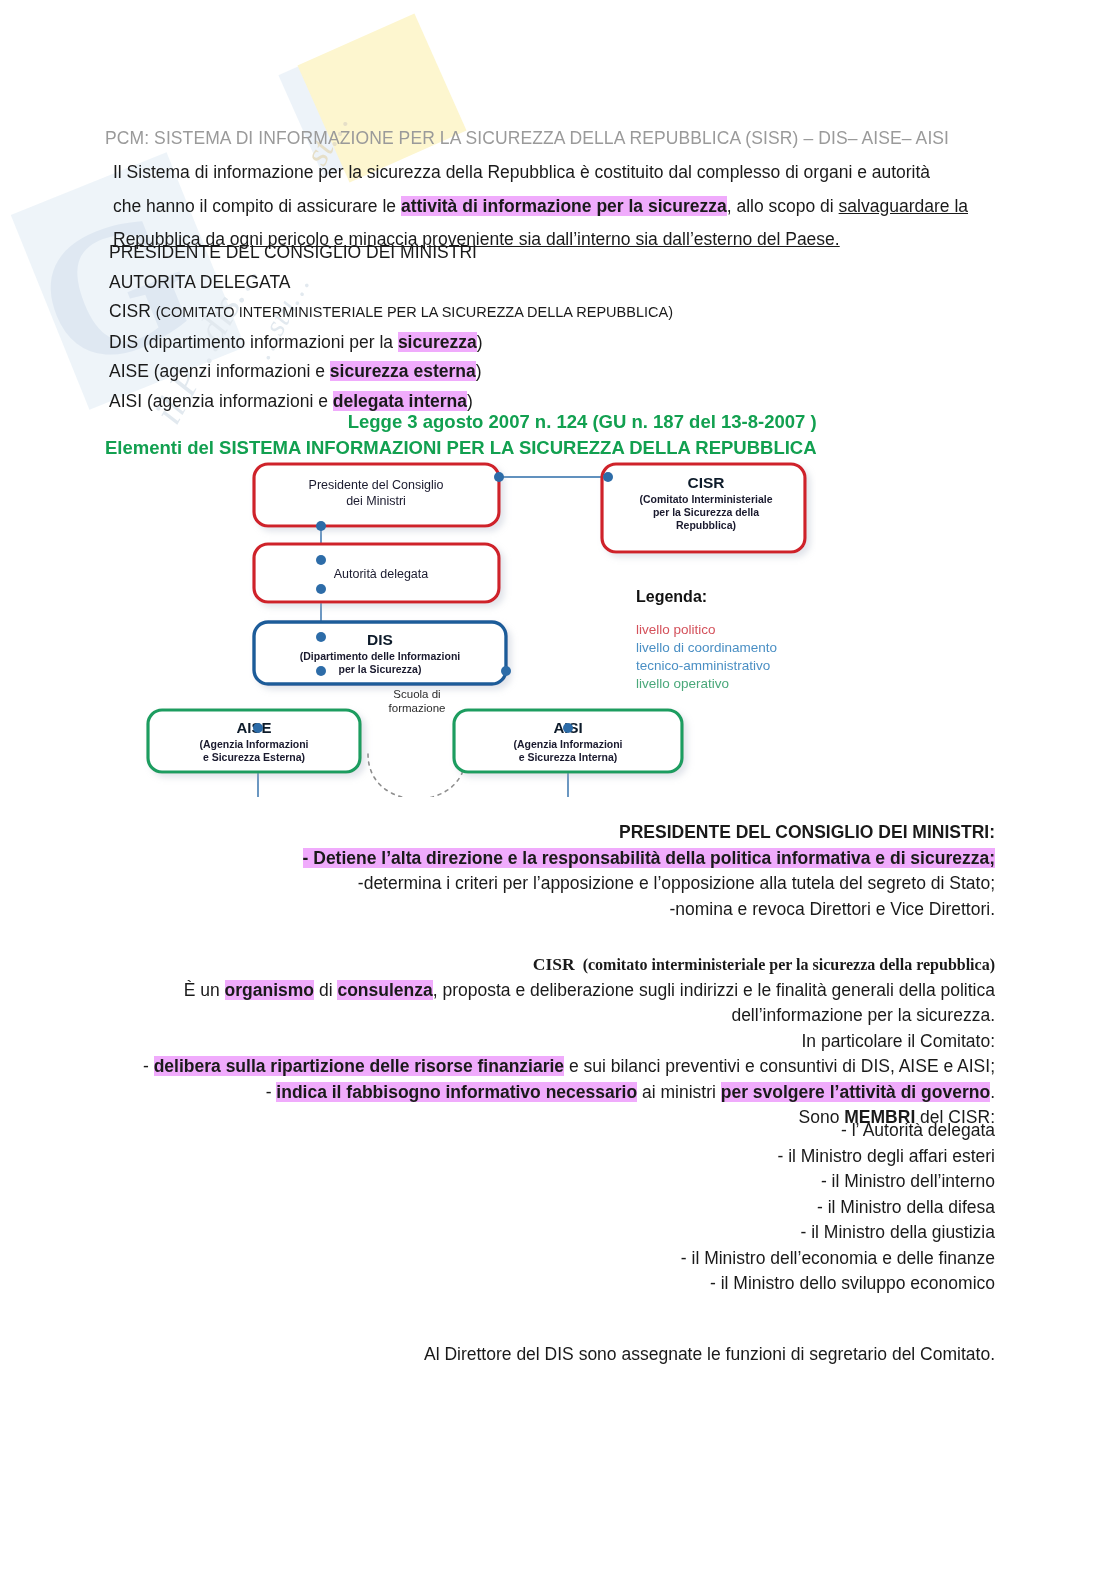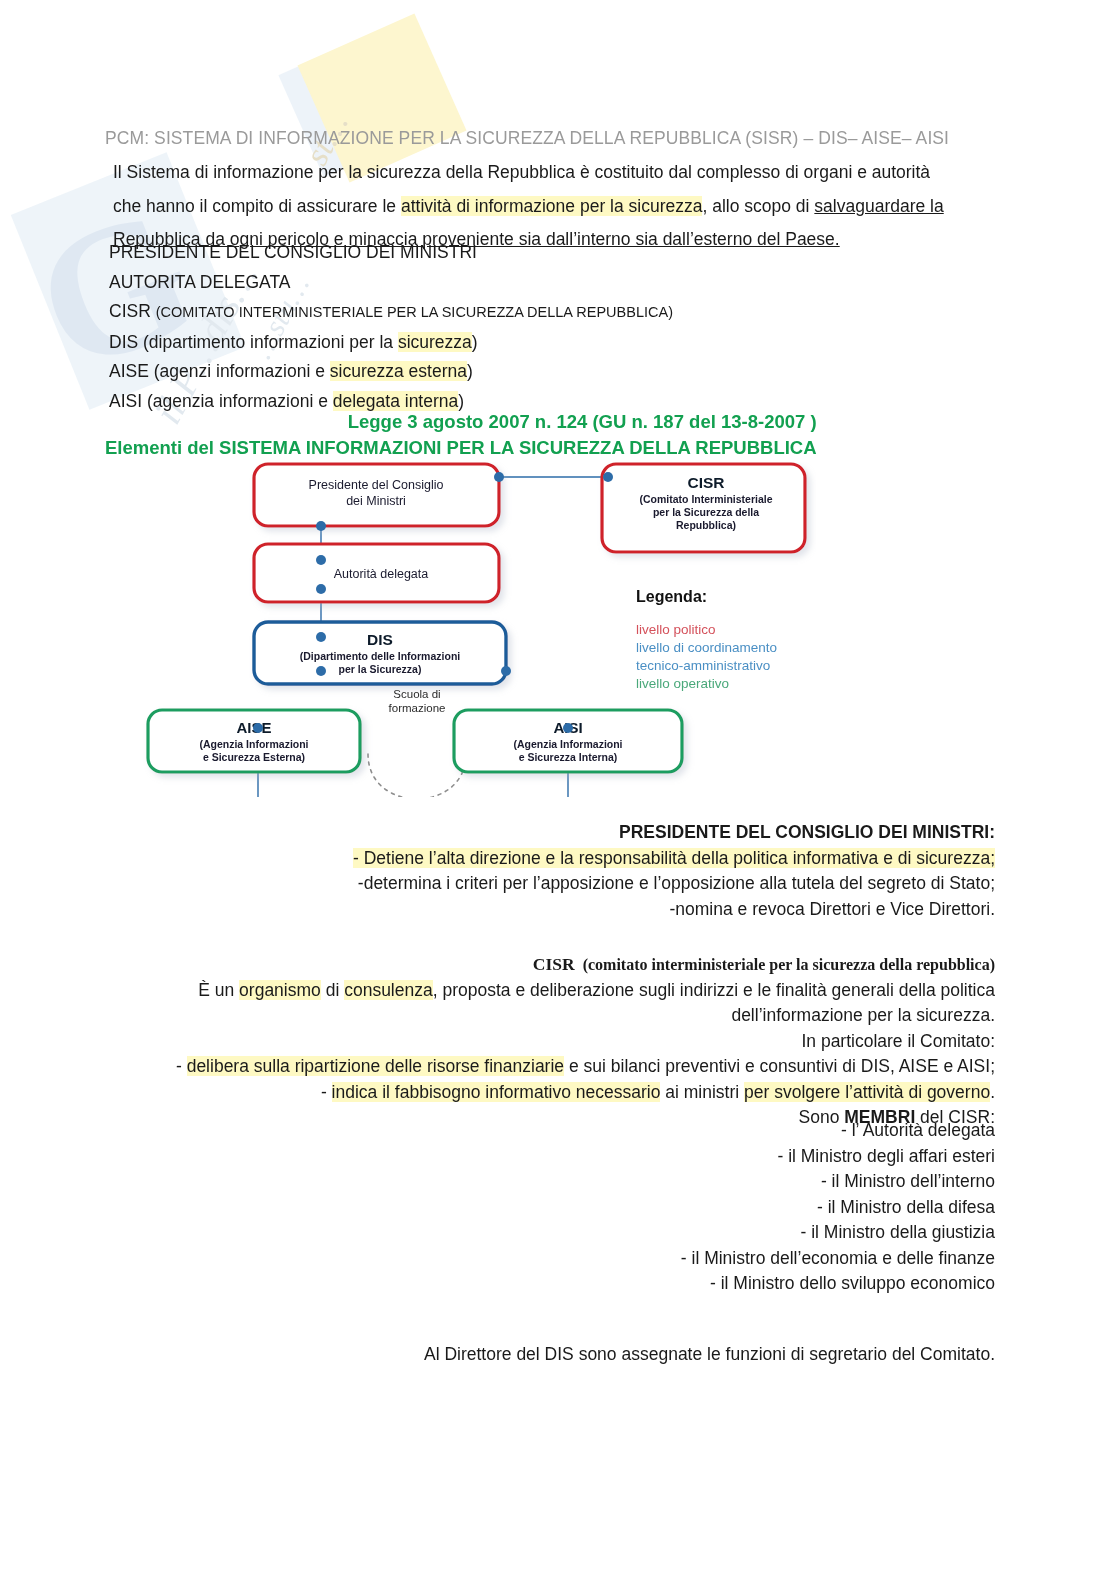--- a/index.html
+++ b/index.html
@@ -95,21 +95,21 @@
   .body-block {
     position: absolute;
     left: 105px;
     top: 152px;
     width: 880px;
     font-size: 17.5px;
     color: #1a1a1a;
     line-height: 25.5px;
   }
   .body-block p { margin: 8px; }
-  .hl { background: #fef9c3; }
+  .hl { background: #f0abfc; font-weight: bold; }
   .ul { text-decoration: underline; }
 
   .list-block {
     position: absolute;
     left: 105px;
     top: 236px;
     width: 880px;
     font-size: 17.5px;
     color: #1a1a1a;
     line-height: 25.5px;

